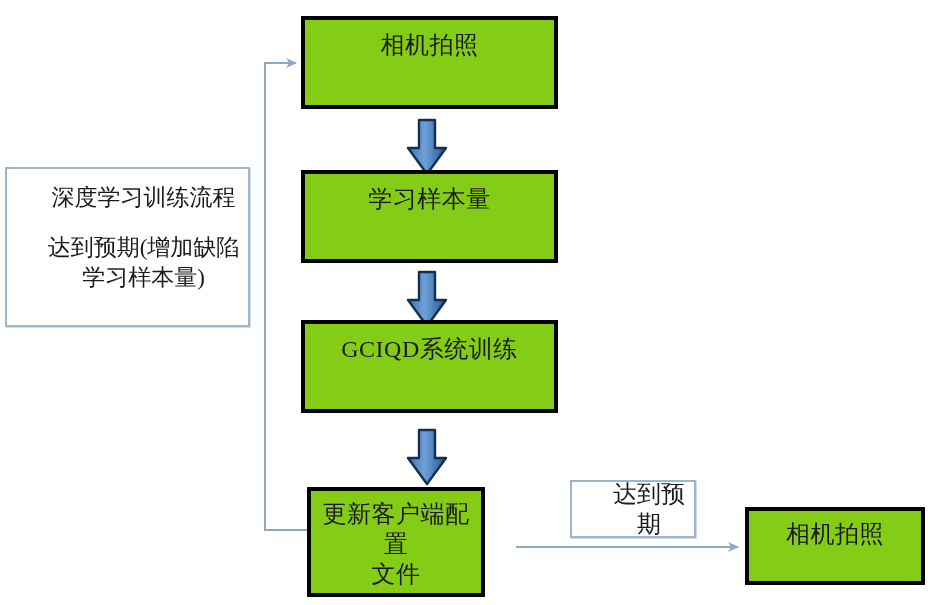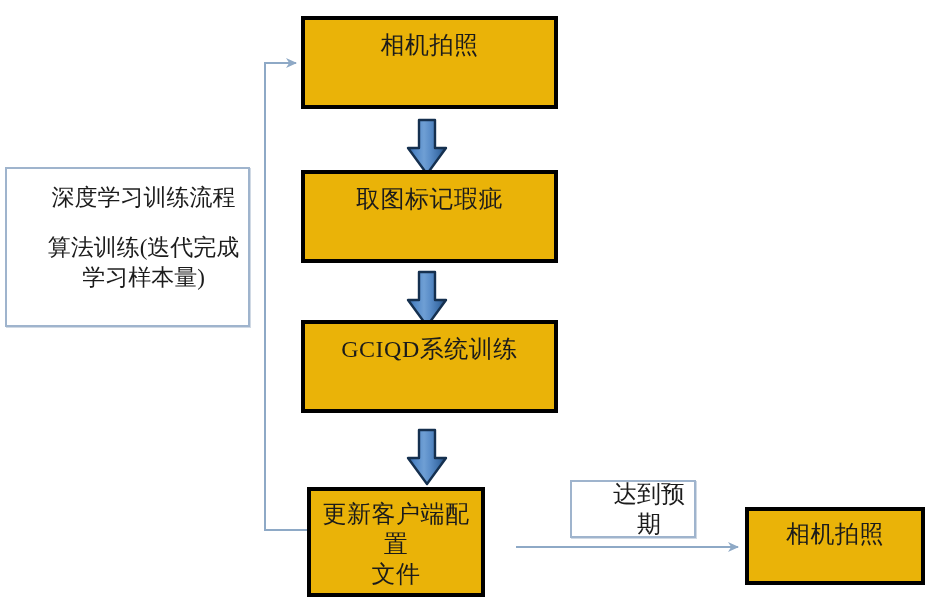--- a/index.html
+++ b/index.html
@@ -19,21 +19,21 @@
   
   .node {
     position: absolute;
     box-sizing: border-box;
     background: #ffffff;
   }
 
   
   .box-heavy {
     border: 4px solid #000000;
-    background: #eab308;
+    background: #84cc16;
   }
   .box-heavy .node-label {
     display: block;
     width: 100%;
     text-align: center;
     color: #1b1b1b;
     font-size: 24px;
     line-height: 1.25;
     letter-spacing: 0.5px;
   }
@@ -121,36 +121,36 @@
     </g>
 
     <g>
       <path d="M516,547 L738,547" fill="none" stroke="#8ea9c6" stroke-width="2" marker-end="url(#thin-arrowhead)"></path>
     </g>
   </svg>
 
   <div class="node box-thin" id="info-panel" style="left:5px; top:167px; width:245px; height:160px;">
     <span class="info-line">深度学习训练流程</span>
     <span class="info-gap"></span>
-    <span class="info-line">算法训练(迭代完成</span>
+    <span class="info-line">达到预期(增加缺陷</span>
     <span class="info-line">学习样本量)</span>
   </div>
 
   <div class="node box-heavy" id="node-camera-capture" style="left:301px; top:16px; width:257px; height:93px;">
     <span class="node-label label-top">相机拍照</span>
   </div>
 
   <div class="block-arrow" style="left:406px; top:118px;">
     <svg viewBox="0 0 42 58" xmlns="http://www.w3.org/2000/svg">
       <path d="M13,2 L29,2 L29,30 L40,30 L21,56 L2,30 L13,30 Z" fill="url(#arrowGrad)" stroke="#15304f" stroke-width="2.4" stroke-linejoin="round"></path>
     </svg>
   </div>
 
   <div class="node box-heavy" id="node-mark-defects" style="left:301px; top:170px; width:257px; height:93px;">
-    <span class="node-label label-top">取图标记瑕疵</span>
+    <span class="node-label label-top">学习样本量</span>
   </div>
 
   <div class="block-arrow" style="left:406px; top:270px;">
     <svg viewBox="0 0 42 58" xmlns="http://www.w3.org/2000/svg">
       <path d="M13,2 L29,2 L29,30 L40,30 L21,56 L2,30 L13,30 Z" fill="url(#arrowGrad)" stroke="#15304f" stroke-width="2.4" stroke-linejoin="round"></path>
     </svg>
   </div>
 
   <div class="node box-heavy" id="node-gciqd-training" style="left:301px; top:320px; width:257px; height:93px;">
     <span class="node-label label-top">GCIQD系统训练</span>

